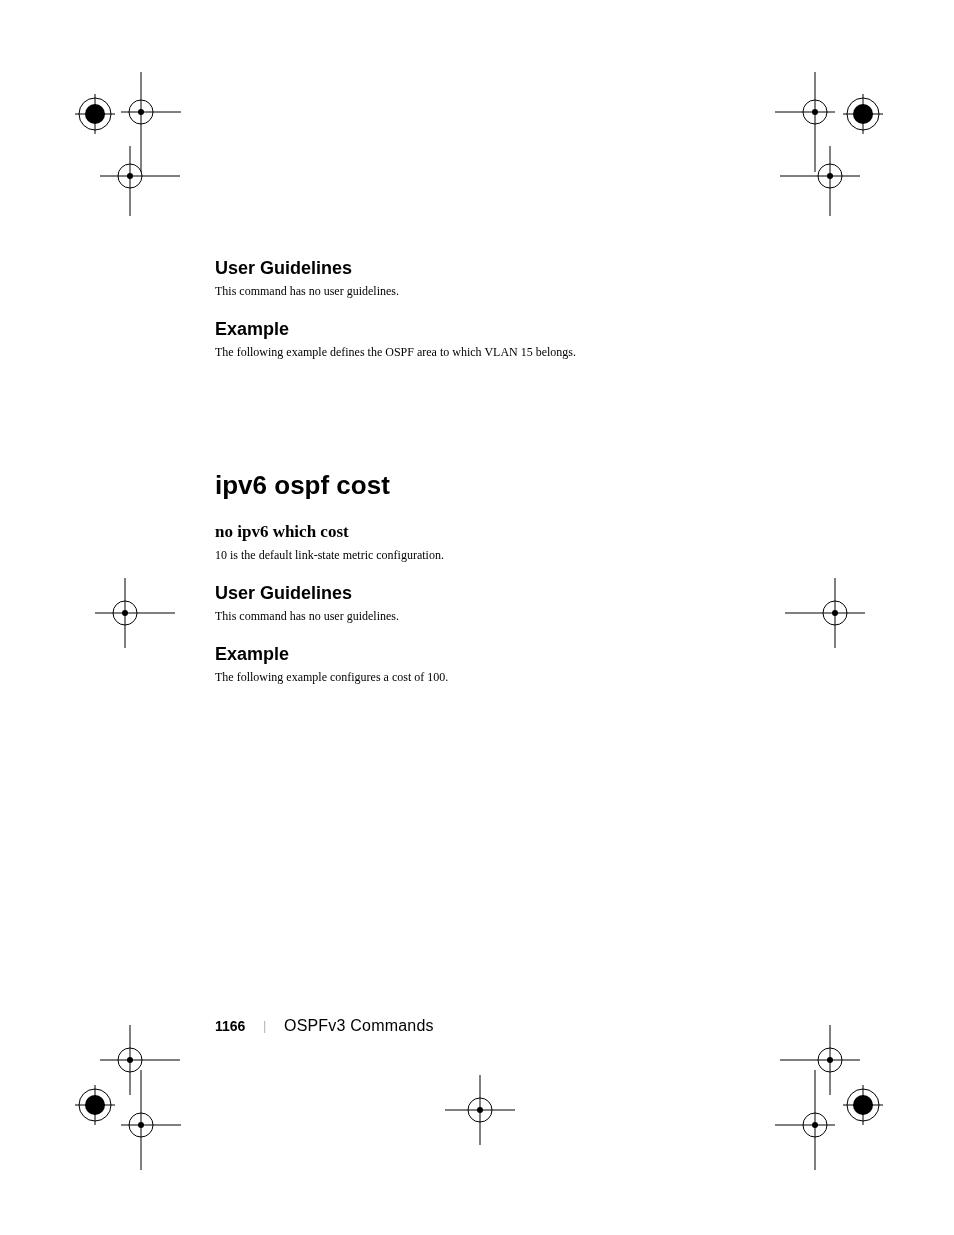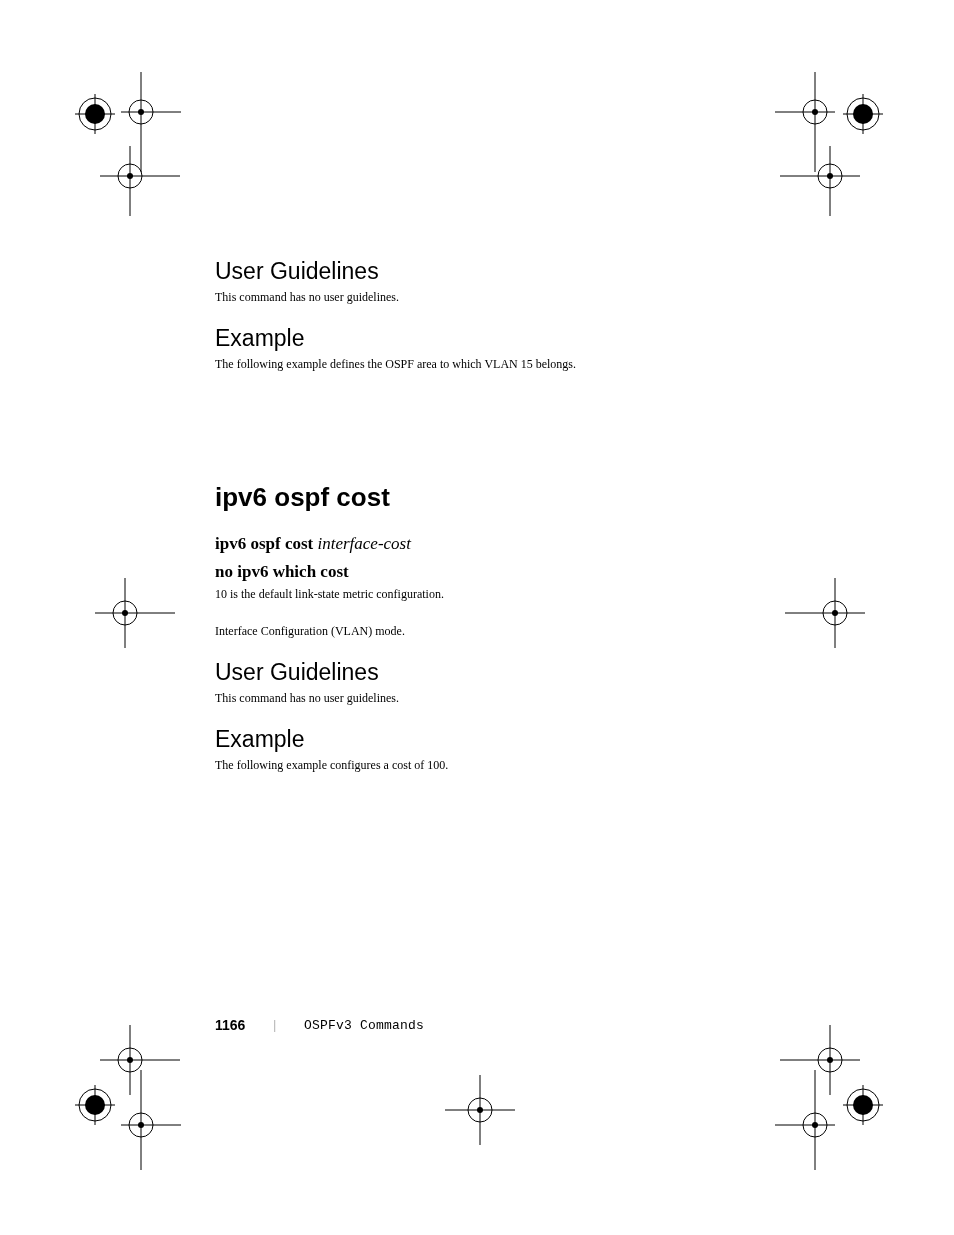--- a/index.html
+++ b/index.html
@@ -20,22 +20,22 @@
     height: 1235px;
   }
   .content {
     position: absolute;
     left: 215px;
     top: 258px;
     width: 560px;
   }
   .section-heading {
     font-family: "Helvetica Neue", Helvetica, Arial, sans-serif;
-    font-weight: 400;
-    font-size: 23px;
+    font-weight: 700;
+    font-size: 18px;
     font-stretch: condensed;
     letter-spacing: 0px;
     margin: 0 0 4px 0;
   }
   .cmd-heading {
     font-family: "Helvetica Neue", Helvetica, Arial, sans-serif;
     font-weight: 700;
     font-size: 26px;
     font-stretch: condensed;
     letter-spacing: 0px;
@@ -63,35 +63,35 @@
     padding-left: 4px;
     margin-bottom: 4px;
   }
   .footer {
     position: absolute;
     left: 215px;
     top: 1017px;
     font-size: 13px;
     display: flex;
     align-items: center;
-    gap: 28px;
+    gap: 18px;
   }
   .footer .page-num {
     font-family: "Helvetica Neue", Helvetica, Arial, sans-serif;
     font-weight: 700;
     font-size: 14px;
     font-stretch: condensed;
   }
   .footer .divider {
     color: #888;
     font-size: 13px;
   }
   .footer .section-name {
-    font-family: Liberation Mono, monospace;
-    font-size: 13px;
+    font-family: Liberation Sans, sans-serif;
+    font-size: 16px;
     font-stretch: condensed;
     letter-spacing: 0.2px;
   }
 
   
   .mark {
     position: absolute;
     pointer-events: none;
   }
   .mark svg { display: block; }
@@ -238,28 +238,24 @@
 
     <h3 class="section-heading">Example</h3>
     <p class="body">The following example defines the OSPF area to which VLAN 15 belongs.</p>
 
     <div class="gap-lg"></div>
 
     <h2 class="cmd-heading">ipv6 ospf cost</h2>
 
     <div class="gap-sm"></div>
 
-    <p class="syntax-line">
-      <span class="bold">ipv6 ospf cost </span><span class="ital">interface-cost</span>
-    </p>
     <p class="syntax-line bold">no ipv6 which cost</p>
 
     <p class="body">10 is the default link-state metric configuration.</p>
 
-    <p class="body">Interface Configuration (VLAN) mode.</p>
 
     <h3 class="section-heading">User Guidelines</h3>
     <p class="body">This command has no user guidelines.</p>
 
     <h3 class="section-heading">Example</h3>
     <p class="body">The following example configures a cost of 100.</p>
 
   </div>
 
   <div class="footer">

